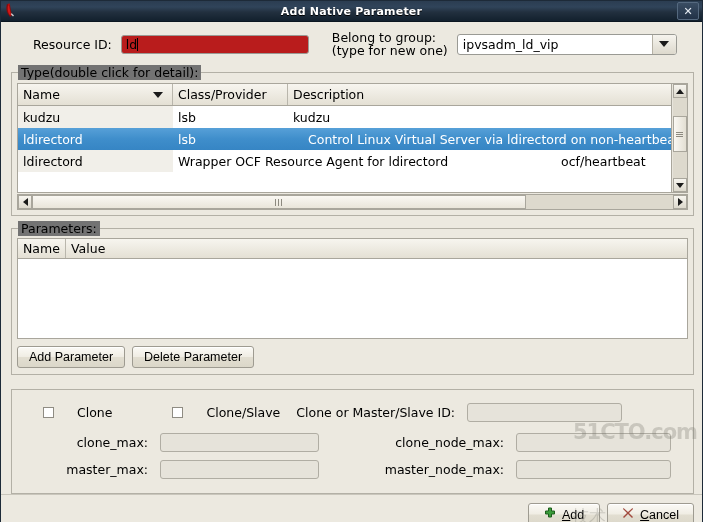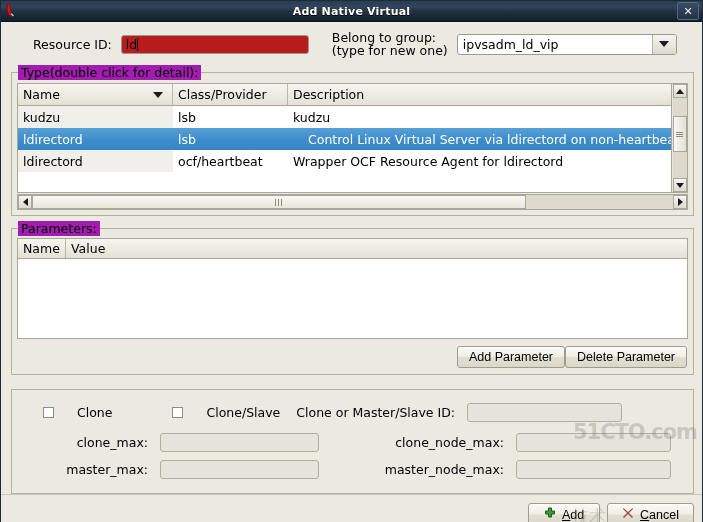--- a/index.html
+++ b/index.html
@@ -90,21 +90,21 @@
   }
   
   .groupbox{
     border:1px solid #b3b0a6;
     margin:0 2px 0 4px;
     position:relative;
     background:transparent;
   }
   .gb-title{
     position:absolute;top:-8px;left:6px;
-    background:#a21caf;padding:0 3px;font-size:12.5px;color:#000;
+    background:#737373;padding:0 3px;font-size:12.5px;color:#000;
   }
   .gb-inner{padding:9px 6px 7px 6px;}
   #type-group{margin-top:7px;}
   
   .table-wrap{display:flex;}
   .table-area{
     flex:1 1 auto;border:1px solid #a9a69c;background:#fff;
     overflow:hidden;height:110px;box-sizing:border-box;
     display:flex;flex-direction:column;
   }
@@ -197,21 +197,21 @@
   }
   .p-head{
     display:flex;height:19px;flex:0 0 19px;
     background:linear-gradient(to bottom,#f7f5ef,#e4e0d4);
     border-bottom:1px solid #a9a69c;
   }
   .p-th{font-size:12.5px;padding-left:5px;display:flex;align-items:center;border-right:1px solid #b9b6ac;box-sizing:border-box;}
   .p-th.n{width:48px;flex:0 0 48px;}
   .p-th.v{flex:1 1 auto;border-right:none;}
   .p-body{flex:1 1 auto;background:#fff;}
-  .param-btns{display:flex;justify-content:flex-end;margin-top:7px;padding-right:1px;}
+  .param-btns{display:flex;gap:7px;margin-top:7px;padding-right:1px;}
   .btn{
     background:linear-gradient(to bottom,#fbfaf6 0%,#f0ede4 48%,#e2ded1 52%,#dbd7c9 100%);
     border:1px solid #9e9b91;border-radius:3px;
     font-size:12.5px;color:#000;
     padding:3px 11px;cursor:pointer;
     box-shadow:inset 0 1px 0 #fff;
   }
   
   #clone-group{margin-top:14px;}
   .clone-row1{display:flex;align-items:center;padding:4px 0 0 0;}
@@ -257,21 +257,21 @@
 
   <div class="titlebar">
     <span class="title-icon">
       <svg width="18" height="18" viewBox="0 0 18 18">
         <path d="M4 2 C3 5 3 9 5 12 L7 15 L9 13 L8 9 L7 3 Z" fill="#8a0a0a"></path>
         <path d="M5 3 C4.4 6 4.6 9.5 6 12 L7.2 13.6 L8 12.6 L7.2 9 L6.2 3.4 Z" fill="#d01818"></path>
         <path d="M8.5 11 L11 13.5 L10 14.6 L8 12.6 Z" fill="#cfcfcf"></path>
         <circle cx="6" cy="2.6" r="1.1" fill="#b01010"></circle>
       </svg>
     </span>
-    <span class="title-text">Add Native Virtual</span>
+    <span class="title-text">Add Native Parameter</span>
     <span class="title-btns">
       <span class="tb-btn">✕</span>
     </span>
   </div>
 
   <div class="content">
 
     <div class="row-top">
       <span class="lbl">Resource ID:</span>
       <span class="textfield" id="resource-id-input">
@@ -313,22 +313,22 @@
                 <div class="td c1">lsb</div>
                 <div class="td c2">kudzu</div>
               </div>
               <div class="trow sel">
                 <div class="td c0">ldirectord</div>
                 <div class="td c1">lsb</div>
                 <div class="td c2">Control Linux Virtual Server via ldirectord on non-heartbeat sy</div>
               </div>
               <div class="trow">
                 <div class="td c0">ldirectord</div>
+                <div class="td c2">Wrapper OCF Resource Agent for ldirectord</div>
                 <div class="td c1">ocf/heartbeat</div>
-                <div class="td c2">Wrapper OCF Resource Agent for ldirectord</div>
               </div>
 
             </div>
           </div>
           <div class="vsb">
             <div class="sb-btn">
                 <i class="tri-up-s"></i>
               </div>
             <div class="sb-track">
               <div class="sb-thumb" style="top:18px;height:36px;">

